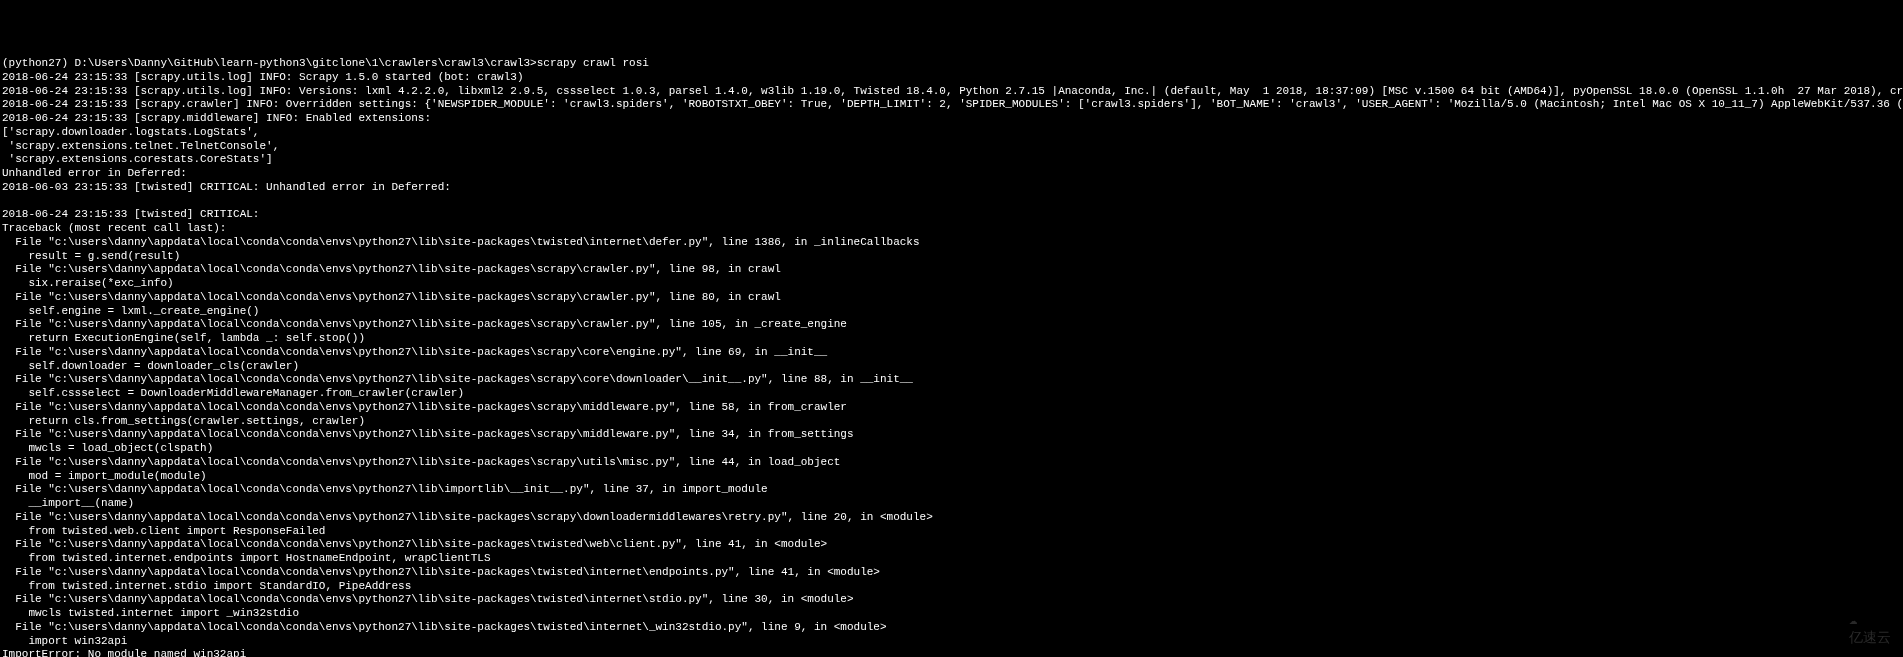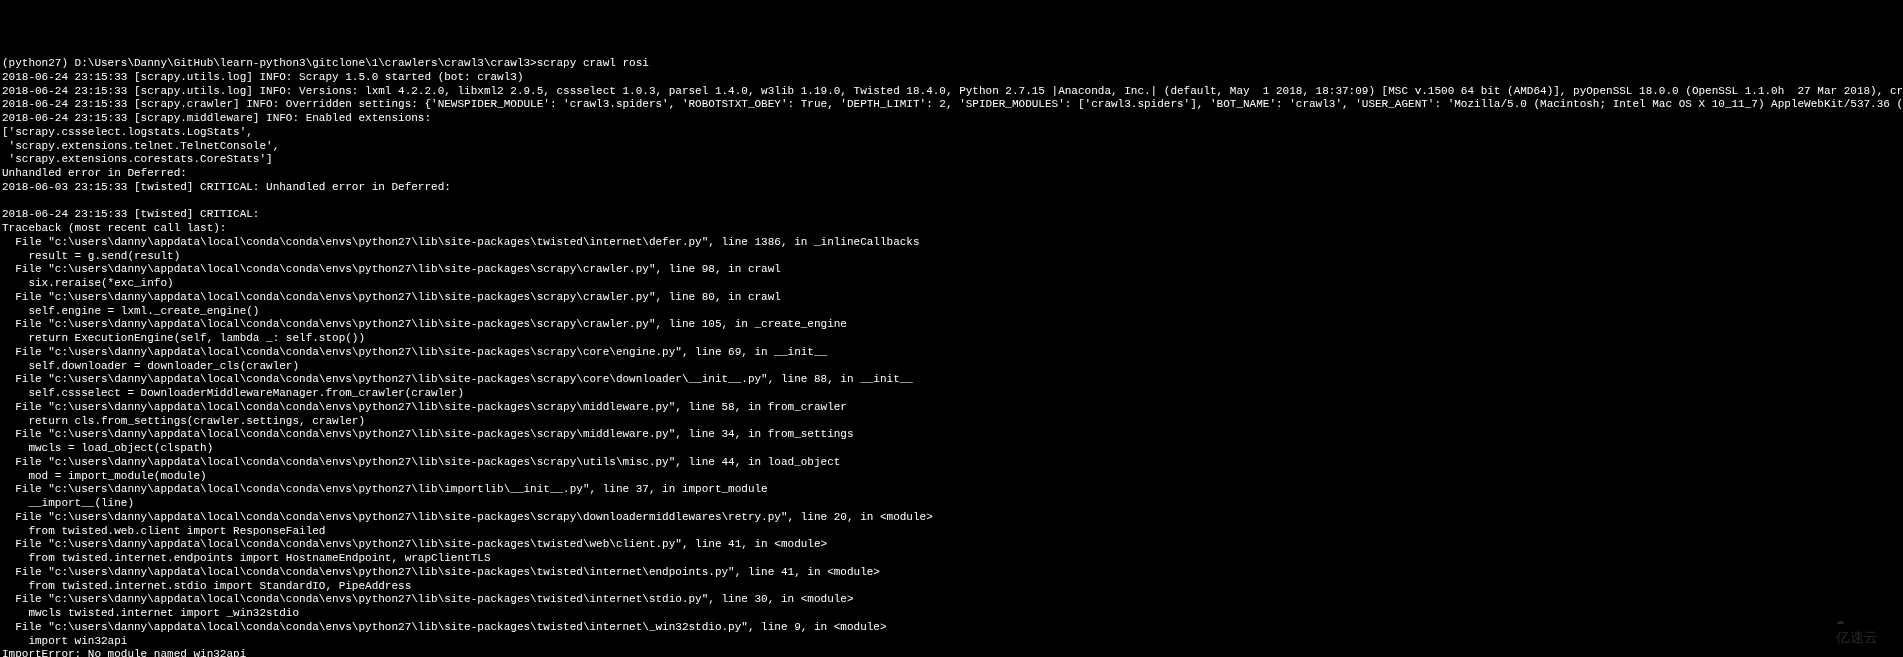--- a/index.html
+++ b/index.html
@@ -19,37 +19,37 @@
       width: 1903px;
       height: 657px;
       position: relative;
     }
     .terminal-output {
       white-space: pre;
     }
     .watermark {
       position: absolute;
       bottom: 10px;
-      right: 25px;
+      right: 12px;
       opacity: 0.3;
       font-size: 14px;
       color: #888;
     }
   </style>
 </head>
 <body>
 
 
 
 <div class="terminal-output"><span>(python27) D:\Users\Danny\GitHub\learn-python3\gitclone\1\crawlers\crawl3\crawl3&gt;scrapy crawl rosi</span>
 <span>2018-06-24 23:15:33 [scrapy.utils.log] INFO: Scrapy 1.5.0 started (bot: crawl3)</span>
 <span>2018-06-24 23:15:33 [scrapy.utils.log] INFO: Versions: lxml 4.2.2.0, libxml2 2.9.5, cssselect 1.0.3, parsel 1.4.0, w3lib 1.19.0, Twisted 18.4.0, Python 2.7.15 |Anaconda, Inc.| (default, May  1 2018, 18:37:09) [MSC v.1500 64 bit (AMD64)], pyOpenSSL 18.0.0 (OpenSSL 1.1.0h  27 Mar 2018), cryptography 2.2.2, Platform Windows-10-10.0.17134</span>
 <span>2018-06-24 23:15:33 [scrapy.crawler] INFO: Overridden settings: {'NEWSPIDER_MODULE': 'crawl3.spiders', 'ROBOTSTXT_OBEY': True, 'DEPTH_LIMIT': 2, 'SPIDER_MODULES': ['crawl3.spiders'], 'BOT_NAME': 'crawl3', 'USER_AGENT': 'Mozilla/5.0 (Macintosh; Intel Mac OS X 10_11_7) AppleWebKit/537.36 (KHTML, like Gecko) Chrome/53.0.2785.143 Safari/537.3'}</span>
 <span>2018-06-24 23:15:33 [scrapy.middleware] INFO: Enabled extensions:</span>
-<span>['scrapy.cssselect.logstats.LogStats',</span>
+<span>['scrapy.downloader.logstats.LogStats',</span>
 <span> 'scrapy.extensions.telnet.TelnetConsole',</span>
 <span> 'scrapy.extensions.corestats.CoreStats']</span>
 <span>Unhandled error in Deferred:</span>
 <span>2018-06-03 23:15:33 [twisted] CRITICAL: Unhandled error in Deferred:</span>
 <span></span>
 <span>2018-06-24 23:15:33 [twisted] CRITICAL:</span>
 <span>Traceback (most recent call last):</span>
 <span>  File "c:\users\danny\appdata\local\conda\conda\envs\python27\lib\site-packages\twisted\internet\defer.py", line 1386, in _inlineCallbacks</span>
 <span>    result = g.send(result)</span>
 <span>  File "c:\users\danny\appdata\local\conda\conda\envs\python27\lib\site-packages\scrapy\crawler.py", line 98, in crawl</span>
@@ -62,21 +62,21 @@
 <span>    self.downloader = downloader_cls(crawler)</span>
 <span>  File "c:\users\danny\appdata\local\conda\conda\envs\python27\lib\site-packages\scrapy\core\downloader\__init__.py", line 88, in __init__</span>
 <span>    self.cssselect = DownloaderMiddlewareManager.from_crawler(crawler)</span>
 <span>  File "c:\users\danny\appdata\local\conda\conda\envs\python27\lib\site-packages\scrapy\middleware.py", line 58, in from_crawler</span>
 <span>    return cls.from_settings(crawler.settings, crawler)</span>
 <span>  File "c:\users\danny\appdata\local\conda\conda\envs\python27\lib\site-packages\scrapy\middleware.py", line 34, in from_settings</span>
 <span>    mwcls = load_object(clspath)</span>
 <span>  File "c:\users\danny\appdata\local\conda\conda\envs\python27\lib\site-packages\scrapy\utils\misc.py", line 44, in load_object</span>
 <span>    mod = import_module(module)</span>
 <span>  File "c:\users\danny\appdata\local\conda\conda\envs\python27\lib\importlib\__init__.py", line 37, in import_module</span>
-<span>    __import__(line)</span>
+<span>    __import__(name)</span>
 <span>  File "c:\users\danny\appdata\local\conda\conda\envs\python27\lib\site-packages\scrapy\downloadermiddlewares\retry.py", line 20, in &lt;module&gt;</span>
 <span>    from twisted.web.client import ResponseFailed</span>
 <span>  File "c:\users\danny\appdata\local\conda\conda\envs\python27\lib\site-packages\twisted\web\client.py", line 41, in &lt;module&gt;</span>
 <span>    from twisted.internet.endpoints import HostnameEndpoint, wrapClientTLS</span>
 <span>  File "c:\users\danny\appdata\local\conda\conda\envs\python27\lib\site-packages\twisted\internet\endpoints.py", line 41, in &lt;module&gt;</span>
 <span>    from twisted.internet.stdio import StandardIO, PipeAddress</span>
 <span>  File "c:\users\danny\appdata\local\conda\conda\envs\python27\lib\site-packages\twisted\internet\stdio.py", line 30, in &lt;module&gt;</span>
 <span>    mwcls twisted.internet import _win32stdio</span>
 <span>  File "c:\users\danny\appdata\local\conda\conda\envs\python27\lib\site-packages\twisted\internet\_win32stdio.py", line 9, in &lt;module&gt;</span>
 <span>    import win32api</span>

